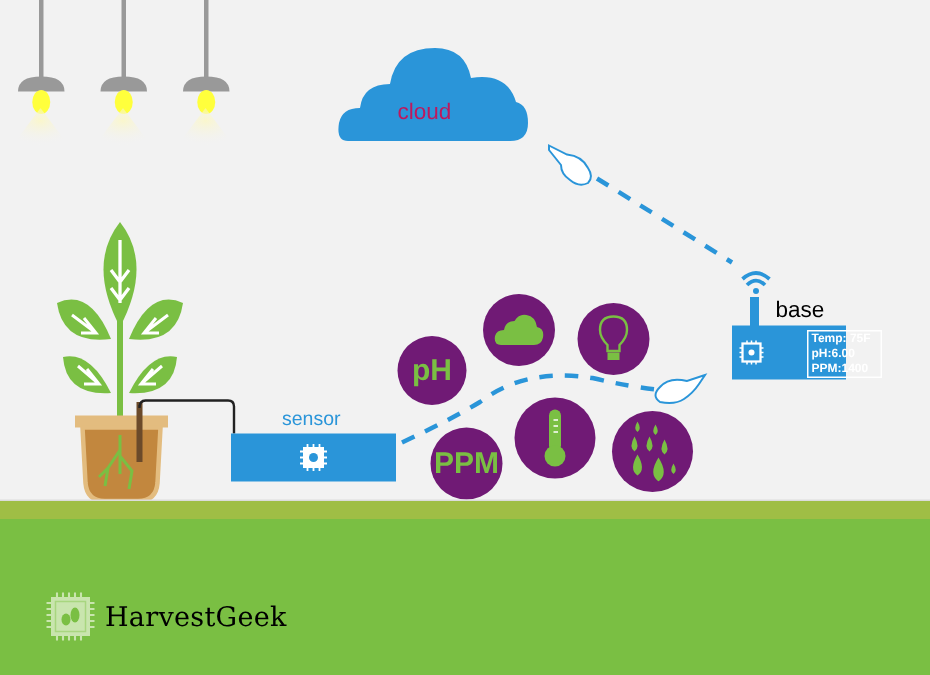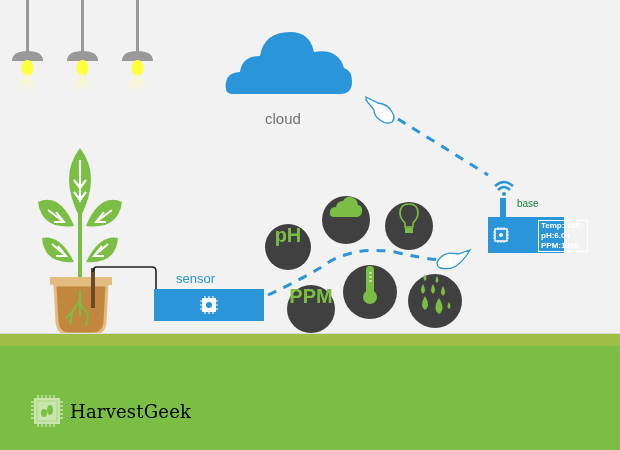--- a/index.html
+++ b/index.html
@@ -1,28 +1,28 @@
 <!DOCTYPE html>
 <html><head>
 <meta charset="utf-8">
 <style>
   html, body { margin:0; padding:0; }
   body { width:620px; height:450px; overflow:hidden; background:#f2f2f2; position:relative; font-family:"DejaVu Sans", sans-serif; }
   .abs { position:absolute; }
   .ground-top { left:0; top:334px; width:620px; height:12px; background:#9fbe45; }
   .ground { left:0; top:346px; width:620px; height:104px; background:#7abf43; }
   .ground-line { left:0; top:333px; width:620px; height:1px; background:#dcdcdc; }
-  .cloud-label { left:265px; top:66px; color:#737373; font-size:15px; font-family:"Liberation Sans", sans-serif;margin-top:44px; }
+  .cloud-label { left:265px; top:66px; color:#be185d; font-size:15px; font-family:"Liberation Sans", sans-serif; }
   .sensor-box { left:154px; top:289px; width:110px; height:32px; background:#2a95d9; }
-  .sensor-label { left:176px; top:271px; color:#2a95d9; font-size:13px; font-family:"Liberation Sans", sans-serif; }
-  .base-label { left:517px; top:198px; color:#15803d; font-size:10px; font-family:"Liberation Sans", sans-serif; }
+  .sensor-label { left:188px; top:271px; color:#2a95d9; font-size:13px; font-family:"Liberation Sans", sans-serif; }
+  .base-label { left:517px; top:198px; color:#000000; font-size:15px; font-family:"Liberation Sans", sans-serif; }
   .base-box { left:488px; top:217px; width:76px; height:36px; background:#2a95d9; }
   .base-antenna { left:500px; top:198px; width:6px; height:20px; background:#2a95d9; }
   .base-readout { left:514px; top:220px; width:46px; height:30px; border:1px solid #fff; color:#fff; font-size:8px; font-weight:bold; line-height:10px; padding-left:2px; font-family:"Liberation Sans", sans-serif;margin-left:24px; }
-  .badge { border-radius:50%; background:#404040; display:flex; justify-content:center; color:#7abf43; font-weight:bold; font-family:"Liberation Sans", sans-serif; }
+  .badge { border-radius:50%; background:#701a75; display:flex; align-items:center; justify-content:center; color:#7abf43; font-weight:bold; font-family:"Liberation Sans", sans-serif; }
   .brand { left:70px; top:401px; color:#000000; font-size:18px; font-family:"DejaVu Serif", serif; letter-spacing:0.2px; }
 </style>
 </head>
 <body>
 
 <svg class="abs" style="left:0;top:0" width="200" height="110" viewBox="0 0 200 110">
   <defs>
     <radialGradient id="glow" cx="50%" cy="30%" r="60%">
       <stop offset="0" stop-color="#fbf7c8" stop-opacity="0.9"></stop>
       <stop offset="1" stop-color="#f2f2f2" stop-opacity="0"></stop>

